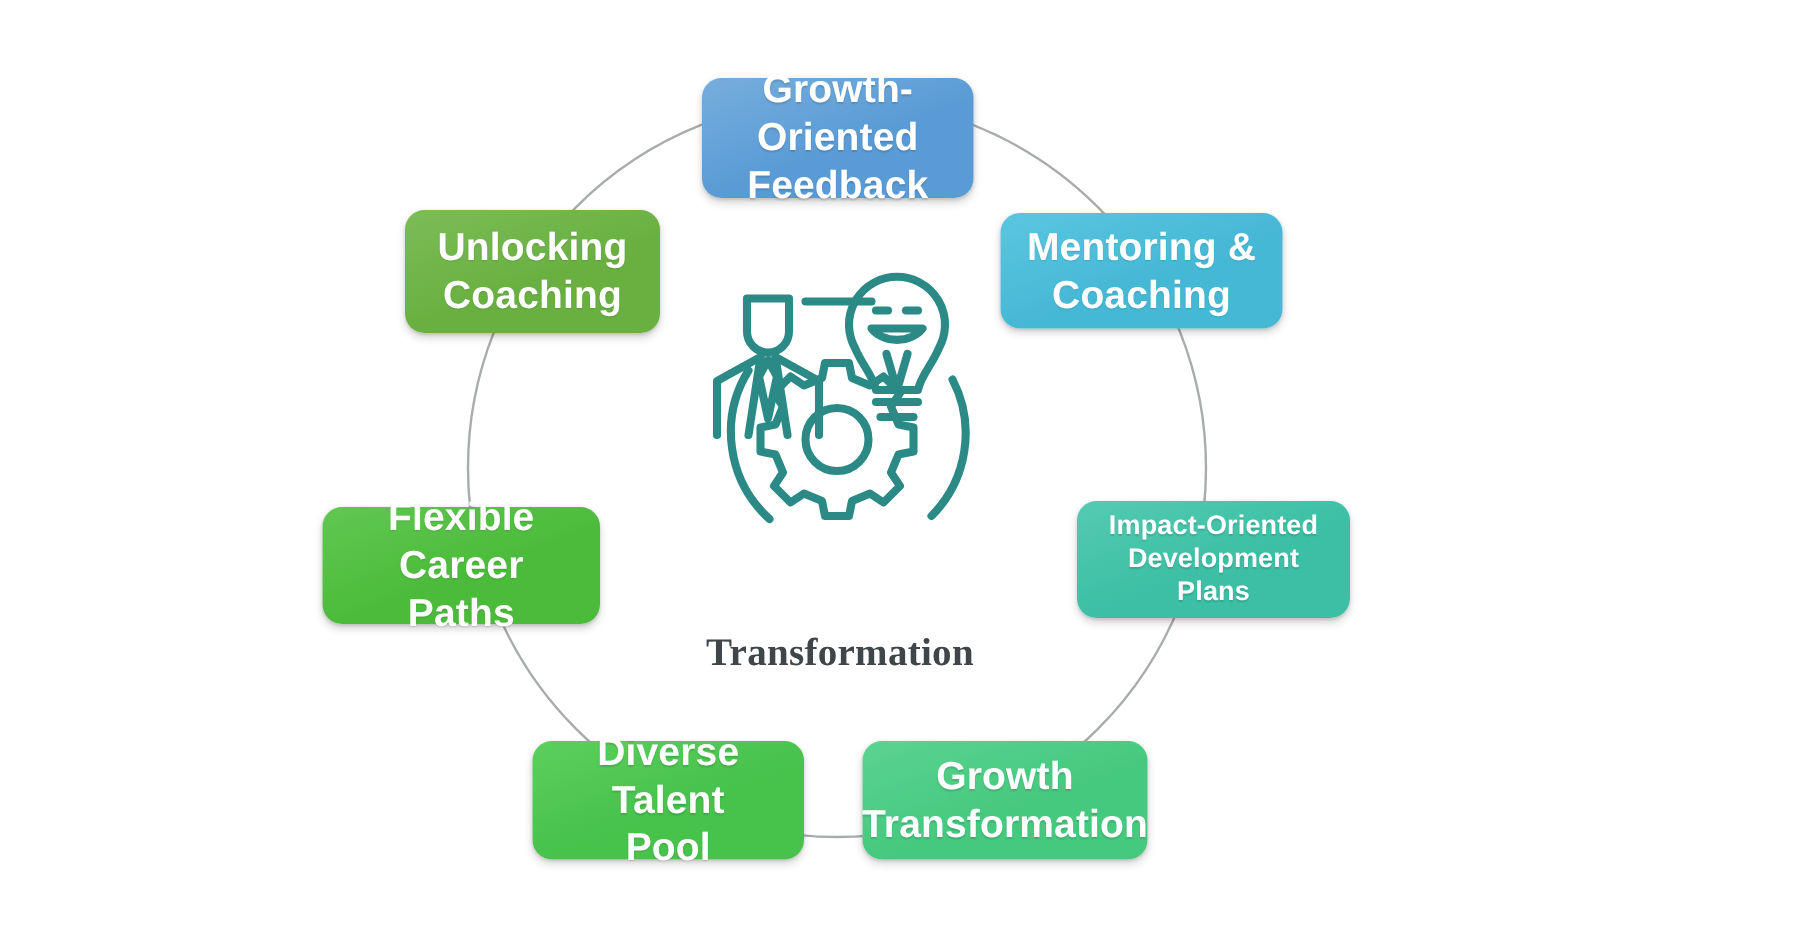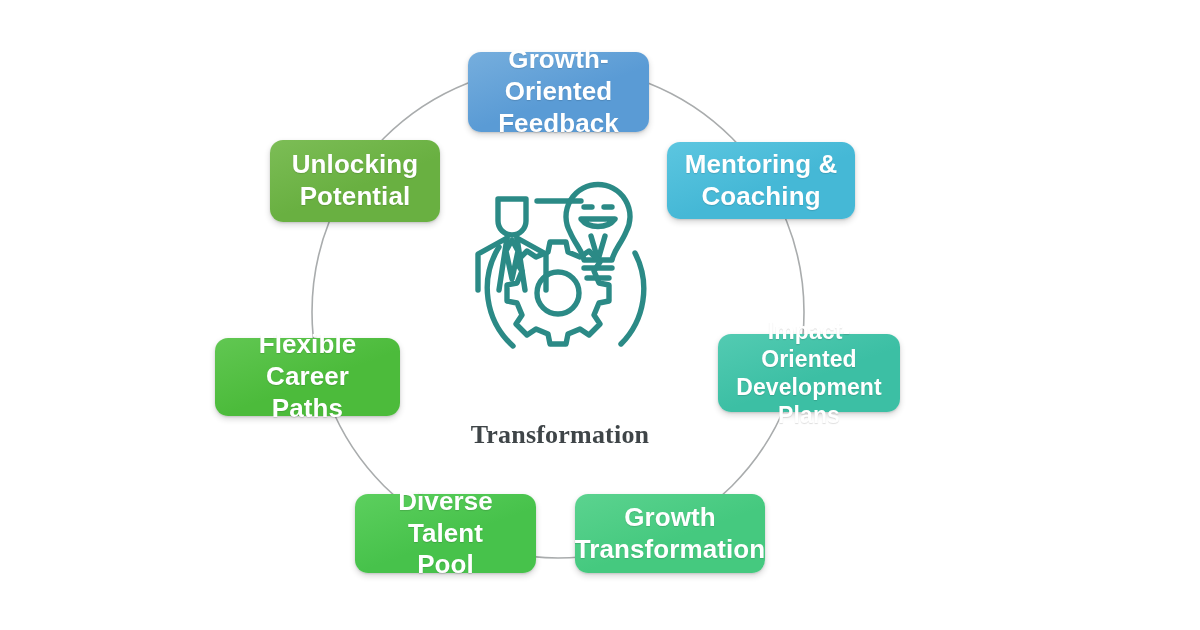--- a/index.html
+++ b/index.html
@@ -42,21 +42,21 @@
   }
   .node .label {
     color: #ffffff;
     font-weight: bold;
     font-size: 26px;
     line-height: 1.22;
     letter-spacing: 0.1px;
     text-shadow: 0 1px 1px rgba(0,0,0,0.13);
     white-space: pre-line;
   }
-  .node.small .label { font-size: 23px; }
+  .node.small .label { font-size: 18px; }
 
   
   #center-block {
     position: absolute;
     left: 420px;
     top: 176px;
     width: 280px;
     height: 274px;
     display: flex;
     flex-direction: column;
@@ -108,21 +108,21 @@
   <div class="node" style="left: 355px; top: 494px; width: 181px; height: 79px; background: linear-gradient(160deg, rgb(92, 207, 94) 0%, rgb(71, 194, 75) 55%, rgb(71, 194, 75) 100%);">
     <span class="label">Diverse Talent
 Pool</span>
   </div>
   <div class="node" style="left: 215px; top: 338px; width: 185px; height: 78px; background: linear-gradient(160deg, rgb(97, 199, 82) 0%, rgb(76, 187, 59) 55%, rgb(76, 187, 59) 100%);">
     <span class="label">Flexible Career
 Paths</span>
   </div>
   <div class="node" style="left: 270px; top: 140px; width: 170px; height: 82px; background: linear-gradient(160deg, rgb(124, 189, 86) 0%, rgb(105, 176, 65) 55%, rgb(105, 176, 65) 100%);">
     <span class="label">Unlocking
-Potential</span>
+Coaching</span>
   </div>
 
   <div id="center-block">
 
     <div id="center-icon-wrap">
       <svg viewBox="0 0 210 186" width="210" height="186" fill="none" stroke="#2b8a86" stroke-width="5.4" stroke-linecap="round" stroke-linejoin="round">
 
         <path d="M 44 73 A 78 78 0 0 0 58 172"></path>
         <path d="M 180 79 A 78 78 0 0 1 166 170"></path>
 

